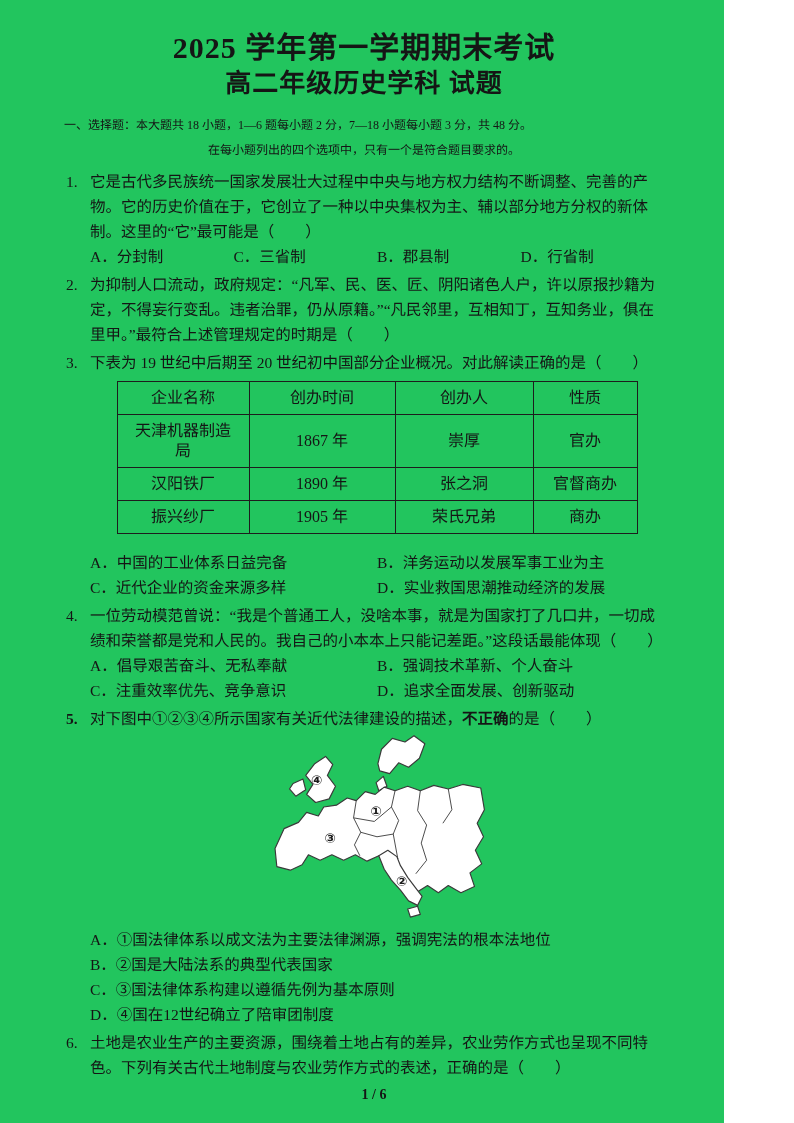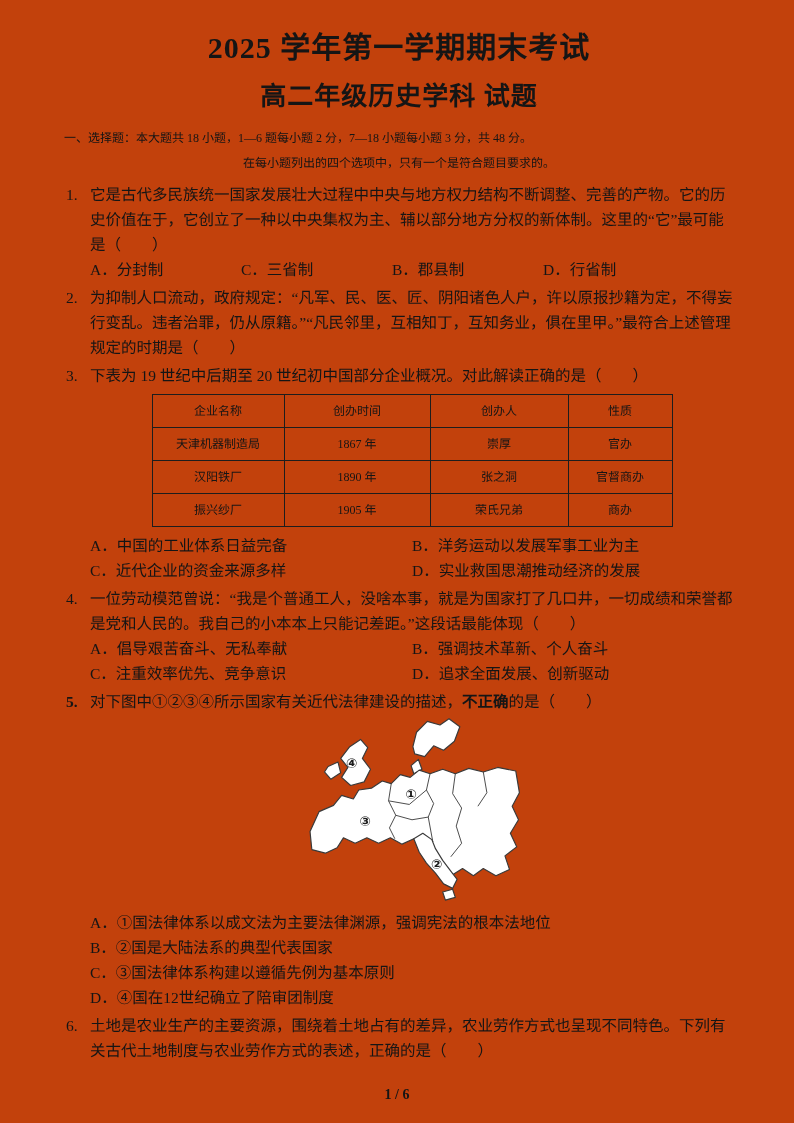--- a/index.html
+++ b/index.html
@@ -5,66 +5,66 @@
   * { margin:0; padding:0; box-sizing:border-box; }
   html,body { background:#ffffff; }
   body {
     width:794px; height:1123px;
     font-family:"Liberation Serif","DejaVu Serif",serif;
     color:#151515;
     overflow:hidden;
   }
   .page {
     position:relative;
-    width:794px; height:1123px;
+    width:724px; height:1123px;
     padding:30px 60px 20px 64px;
-    background:#c2410c;
+    background:#22c55e;
     overflow:hidden;
   }
   .title {
     text-align:center; font-size:30px; font-weight:bold;
     line-height:36px; letter-spacing:1px;
   }
   .subtitle {
     text-align:center; font-size:26px; font-weight:600;
-    line-height:34px; margin-top:14px; letter-spacing:1px;
+    line-height:34px; margin-top:1px; letter-spacing:1px;
   }
   .instructions {
     margin-top:12px; font-weight:normal; font-size:12px; line-height:25px;
   }
   .instructions .line2 { text-align:center; }
   .question {
     position:relative; margin-top:3px;
     padding-left:26px;
     font-size:15.5px; line-height:25px;
   }
   .qnum { position:absolute; left:2px; top:0; }
   .qnum.bold { font-weight:bold; }
   .qtext b { font-weight:bold;text-align:right; }
   .opts-row4 { display:flex; }
   .opts-row4 .opt { width:151px; }
   .opts-grid2 { display:flex; flex-wrap:wrap;align-items:flex-end; }
   .opts-grid2 .opt { width:50%; }
   .opts-list .opt { display:block; }
   table.q-table {
-    border-collapse:collapse; margin:6px auto 6px;
-    font-size:12px; line-height:20px;
+    border-collapse:collapse; margin:6px auto 16px;
+    font-size:16px; line-height:20px;
   }
   .q-table td {
     border:1px solid #1d1d1d; text-align:center;
     padding:6px 10px; vertical-align:middle;
   }
   .map-wrap { text-align:center; margin:2px 0 2px; }
   .map-wrap svg { display:inline-block; }
   .map-label {
     font-family:"DejaVu Sans","Liberation Sans",sans-serif;
     font-size:15px; font-weight:bold; fill:#1c1c1c;
   }
   .footer {
-    position:absolute; bottom:20px; left:0; width:100%;
+    position:absolute; bottom:20px; left:12px; width:100%;
     text-align:center; font-size:14px; font-weight:bold;
   }
 </style>
 </head>
 <body>
 
 <div class="page">
 
   <div class="title">2025 学年第一学期期末考试</div>
   <div class="subtitle">高二年级历史学科 试题</div>

